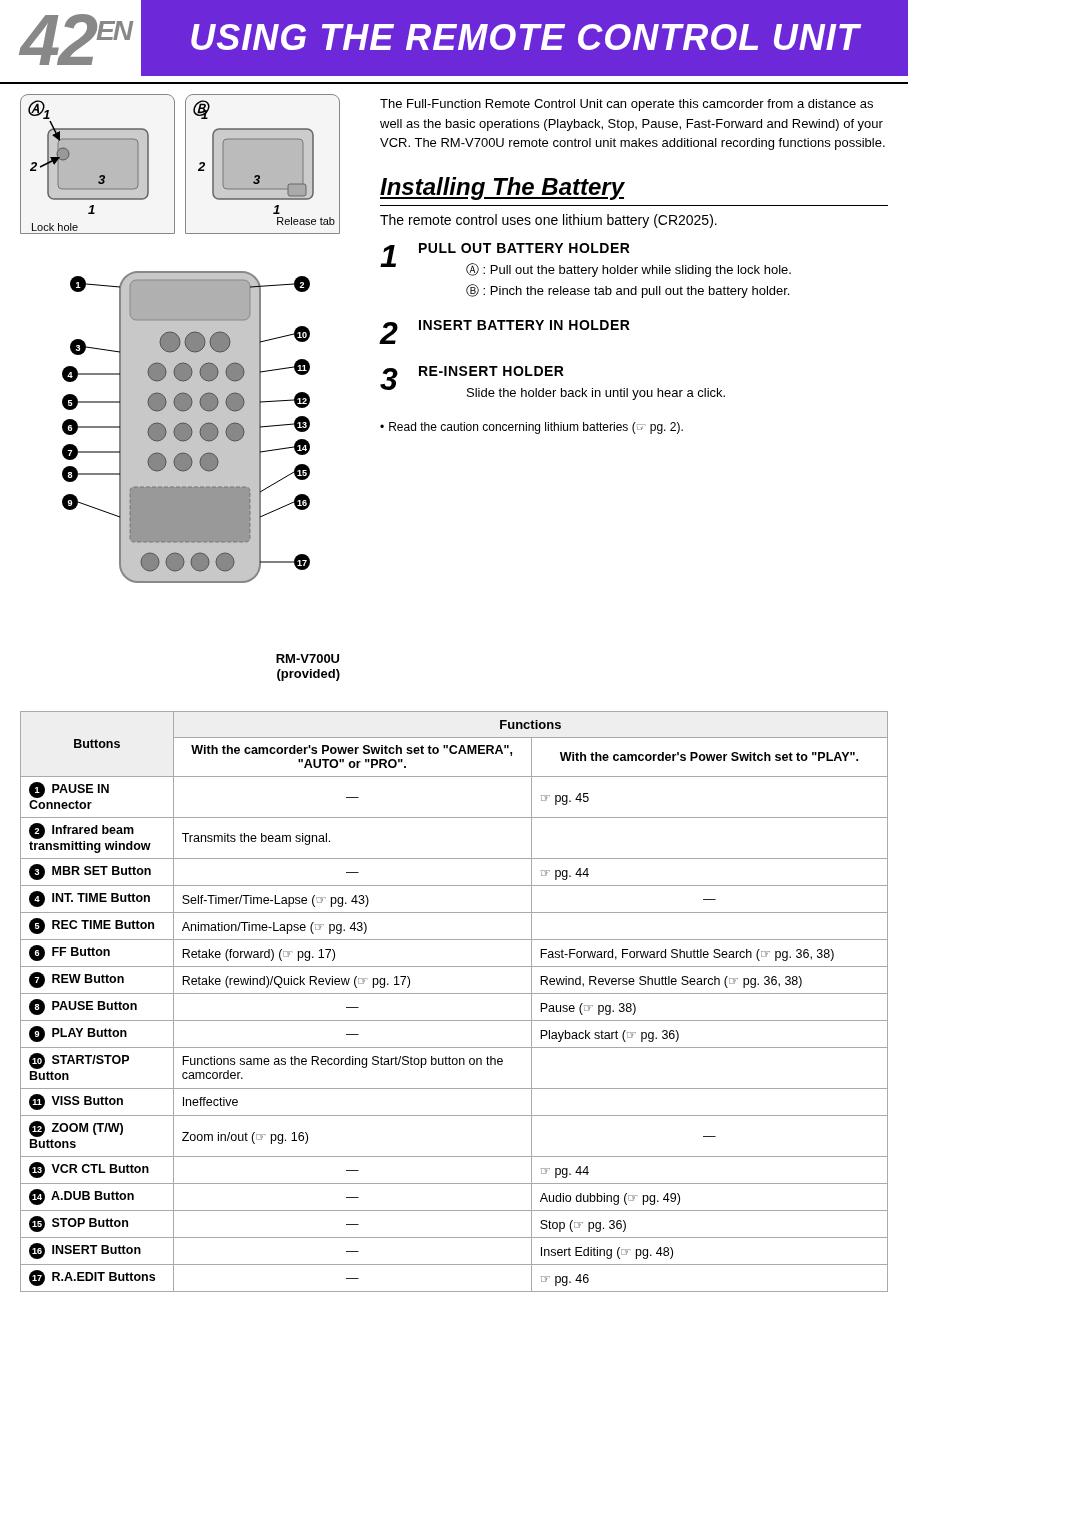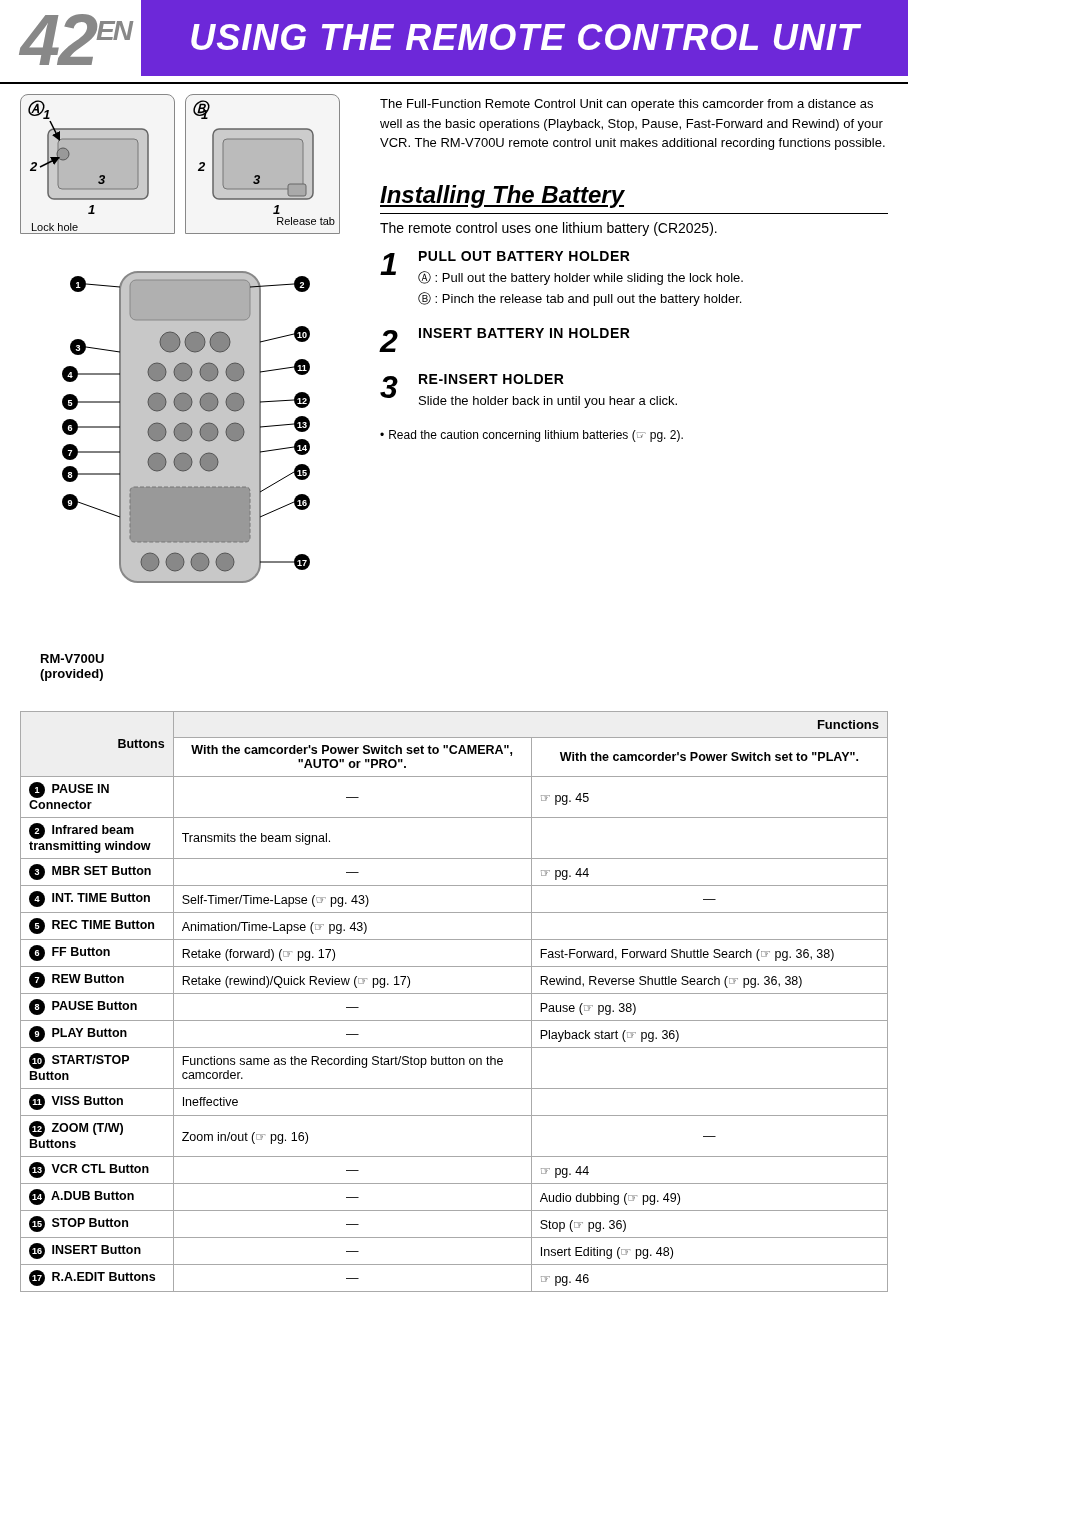--- a/index.html
+++ b/index.html
@@ -107,30 +107,30 @@
       left: 10px;
     }
     .release-tab-label {
       font-size: 11px;
       position: absolute;
       bottom: 6px;
       right: 4px;
       text-align: right;
     }
     .remote-caption {
-      text-align: left;
+      text-align: right;
       font-weight: bold;
       font-size: 13px;
       margin-top: 6px;
     }
     
     .intro-text {
       font-size: 13px;
       line-height: 1.5;
-      margin-bottom: 28px;
+      margin-bottom: 20px;
     }
     .section-title {
       font-size: 24px;
       font-weight: bold;
       font-style: italic;
       margin-bottom: 6px;
       border-bottom: 1.5px solid #000;
       padding-bottom: 4px;
       text-decoration: underline;
     }
@@ -157,21 +157,21 @@
       font-size: 14px;
       font-weight: bold;
       letter-spacing: 0.5px;
       text-transform: uppercase;
       margin-bottom: 4px;
     }
     .step-body {
       font-size: 13px;
       line-height: 1.5;
     }
-    .step-body p { margin-bottom: 2px; }
+    .step-body p { margin-bottom: 2px; margin-left: 48px; }
     .note {
       font-size: 12px;
       margin-top: 10px;
       line-height: 1.5;
     }
     .note::before { content: "•"; margin-right: 4px; }
     
     .table-section {
       padding: 10px 20px 20px 20px;
       margin-top: 20px;
@@ -181,21 +181,20 @@
       border-collapse: collapse;
       font-size: 12.5px;
     }
     .functions-table th, .functions-table td {
       border: 1px solid #aaa;
       padding: 5px 8px;
       vertical-align: middle;
     }
     .functions-table thead tr:first-child th {
       background: #eee;
-      text-align: right;
     }
     .functions-table th {
       font-weight: bold;
       text-align: center;
     }
     .functions-table td:first-child {
       font-weight: bold;
       width: 160px;
     }
     .functions-table td:nth-child(2),

